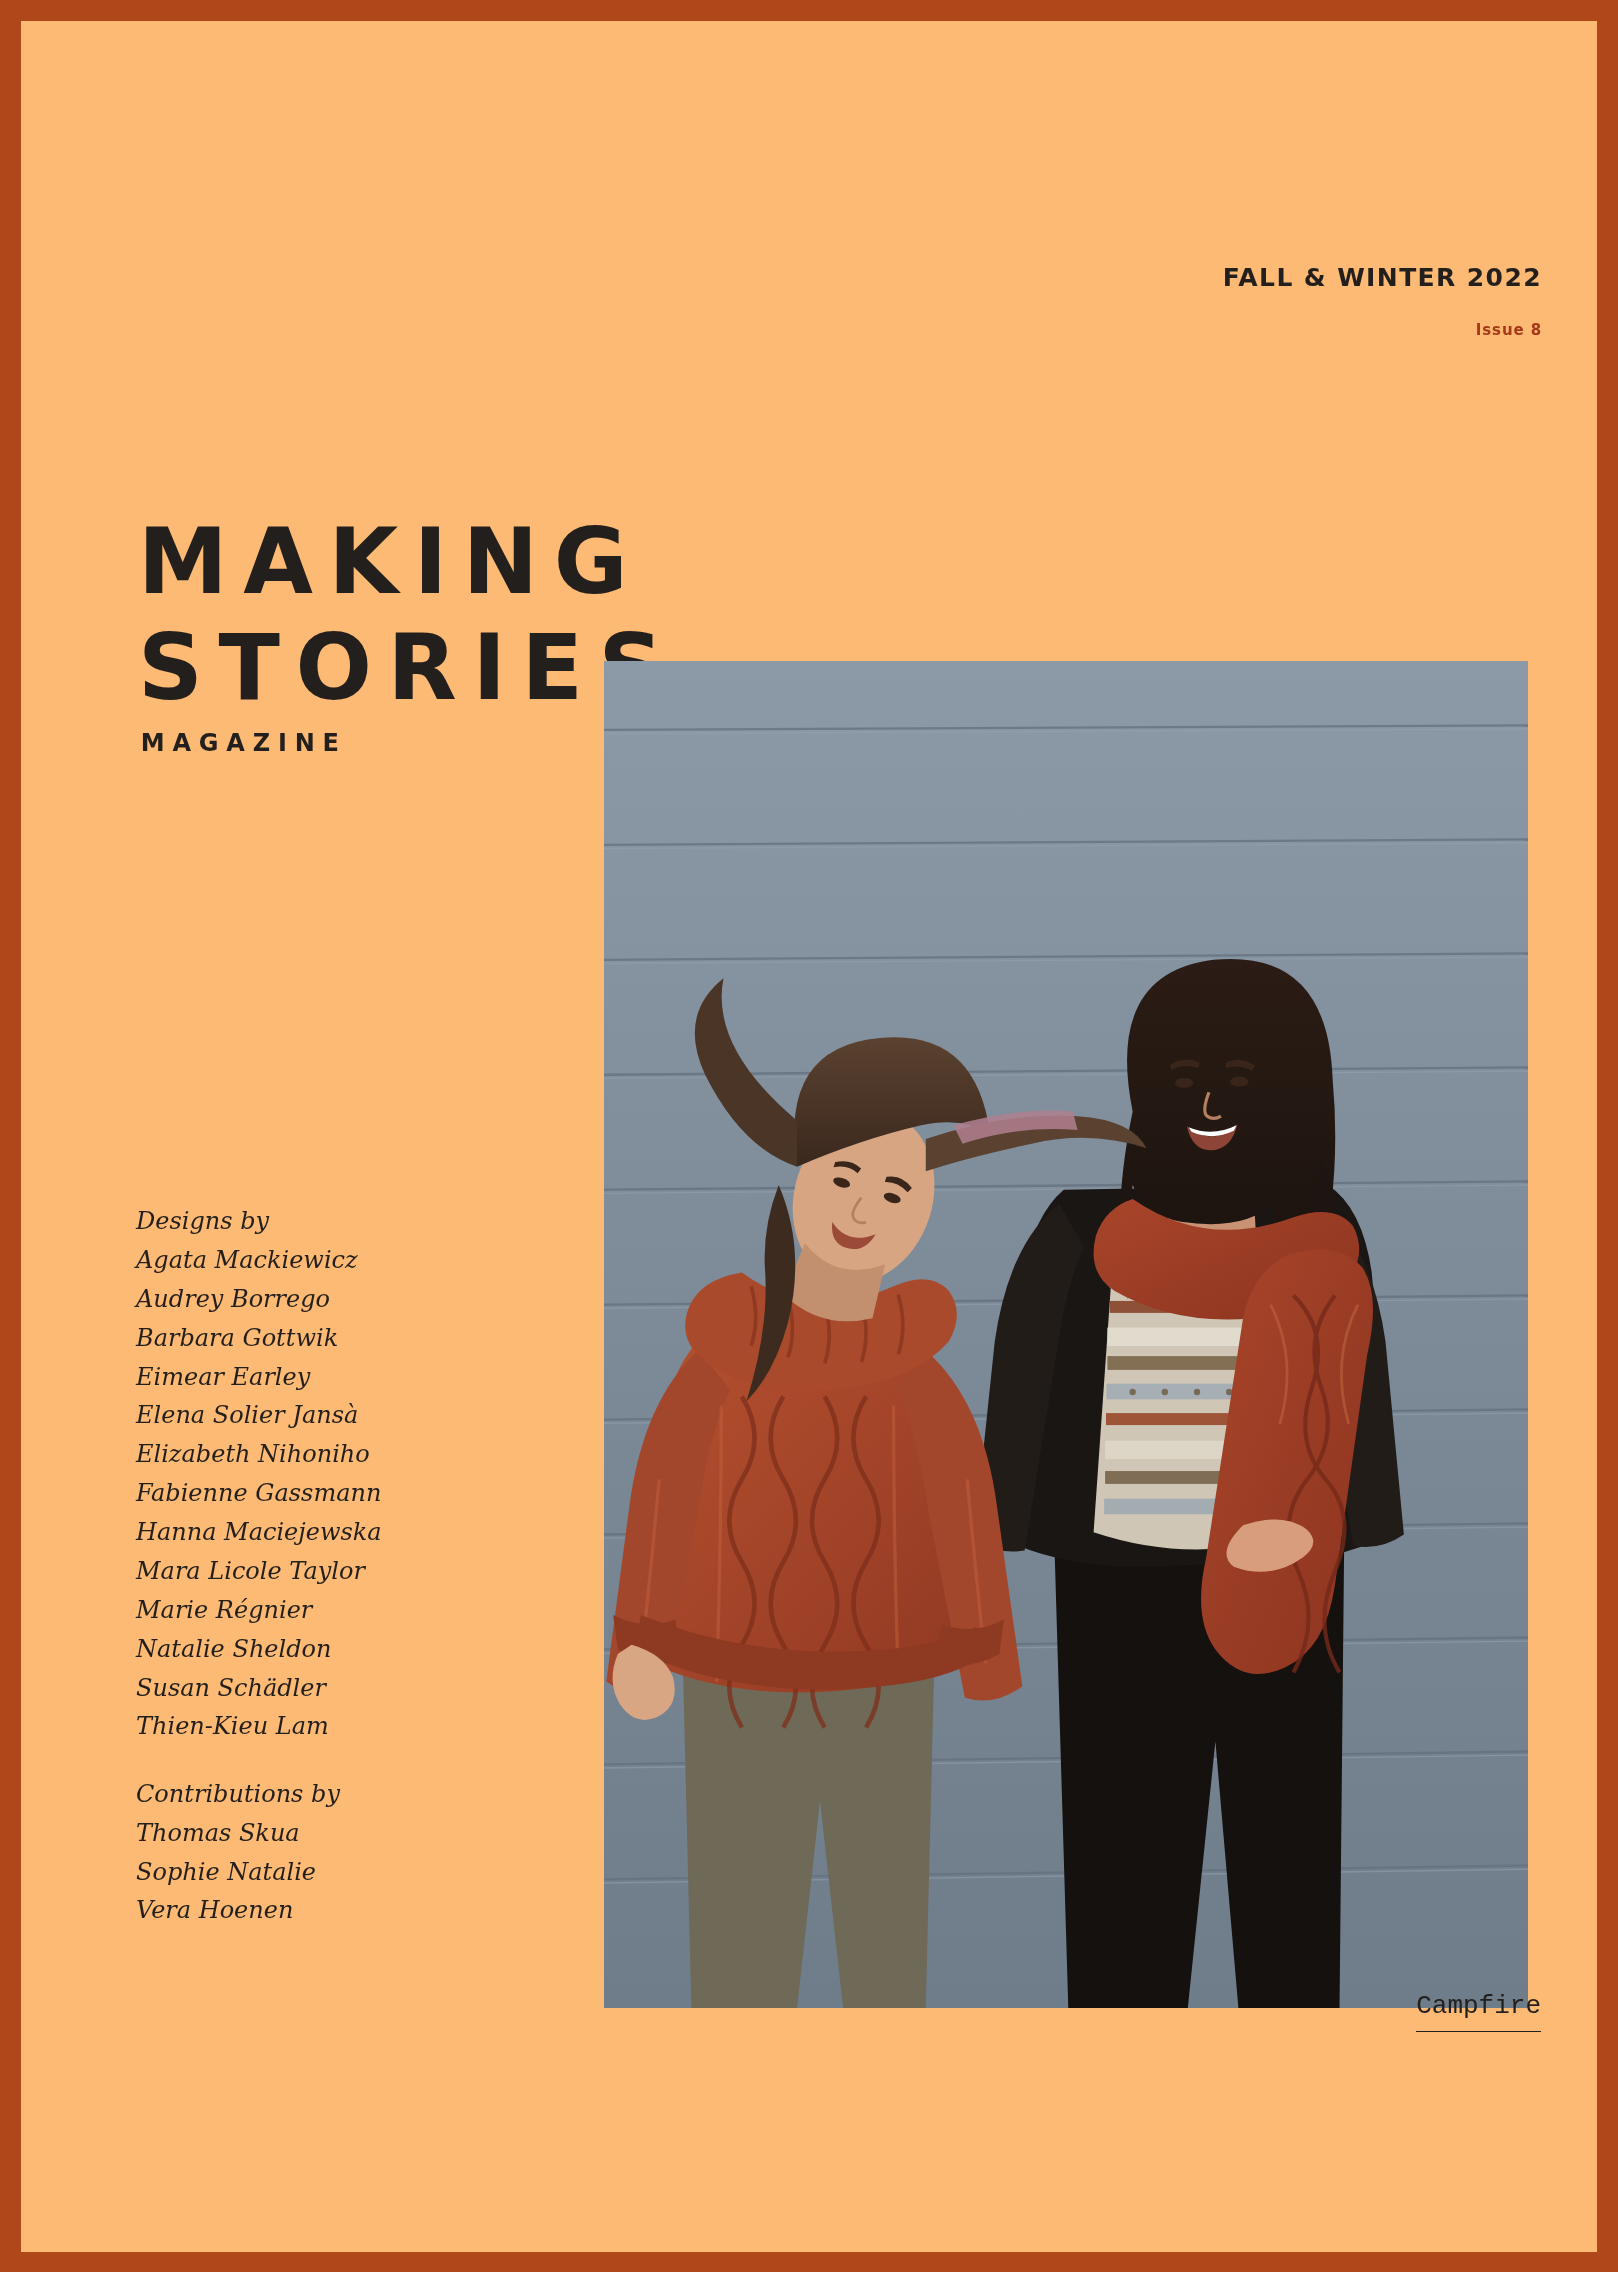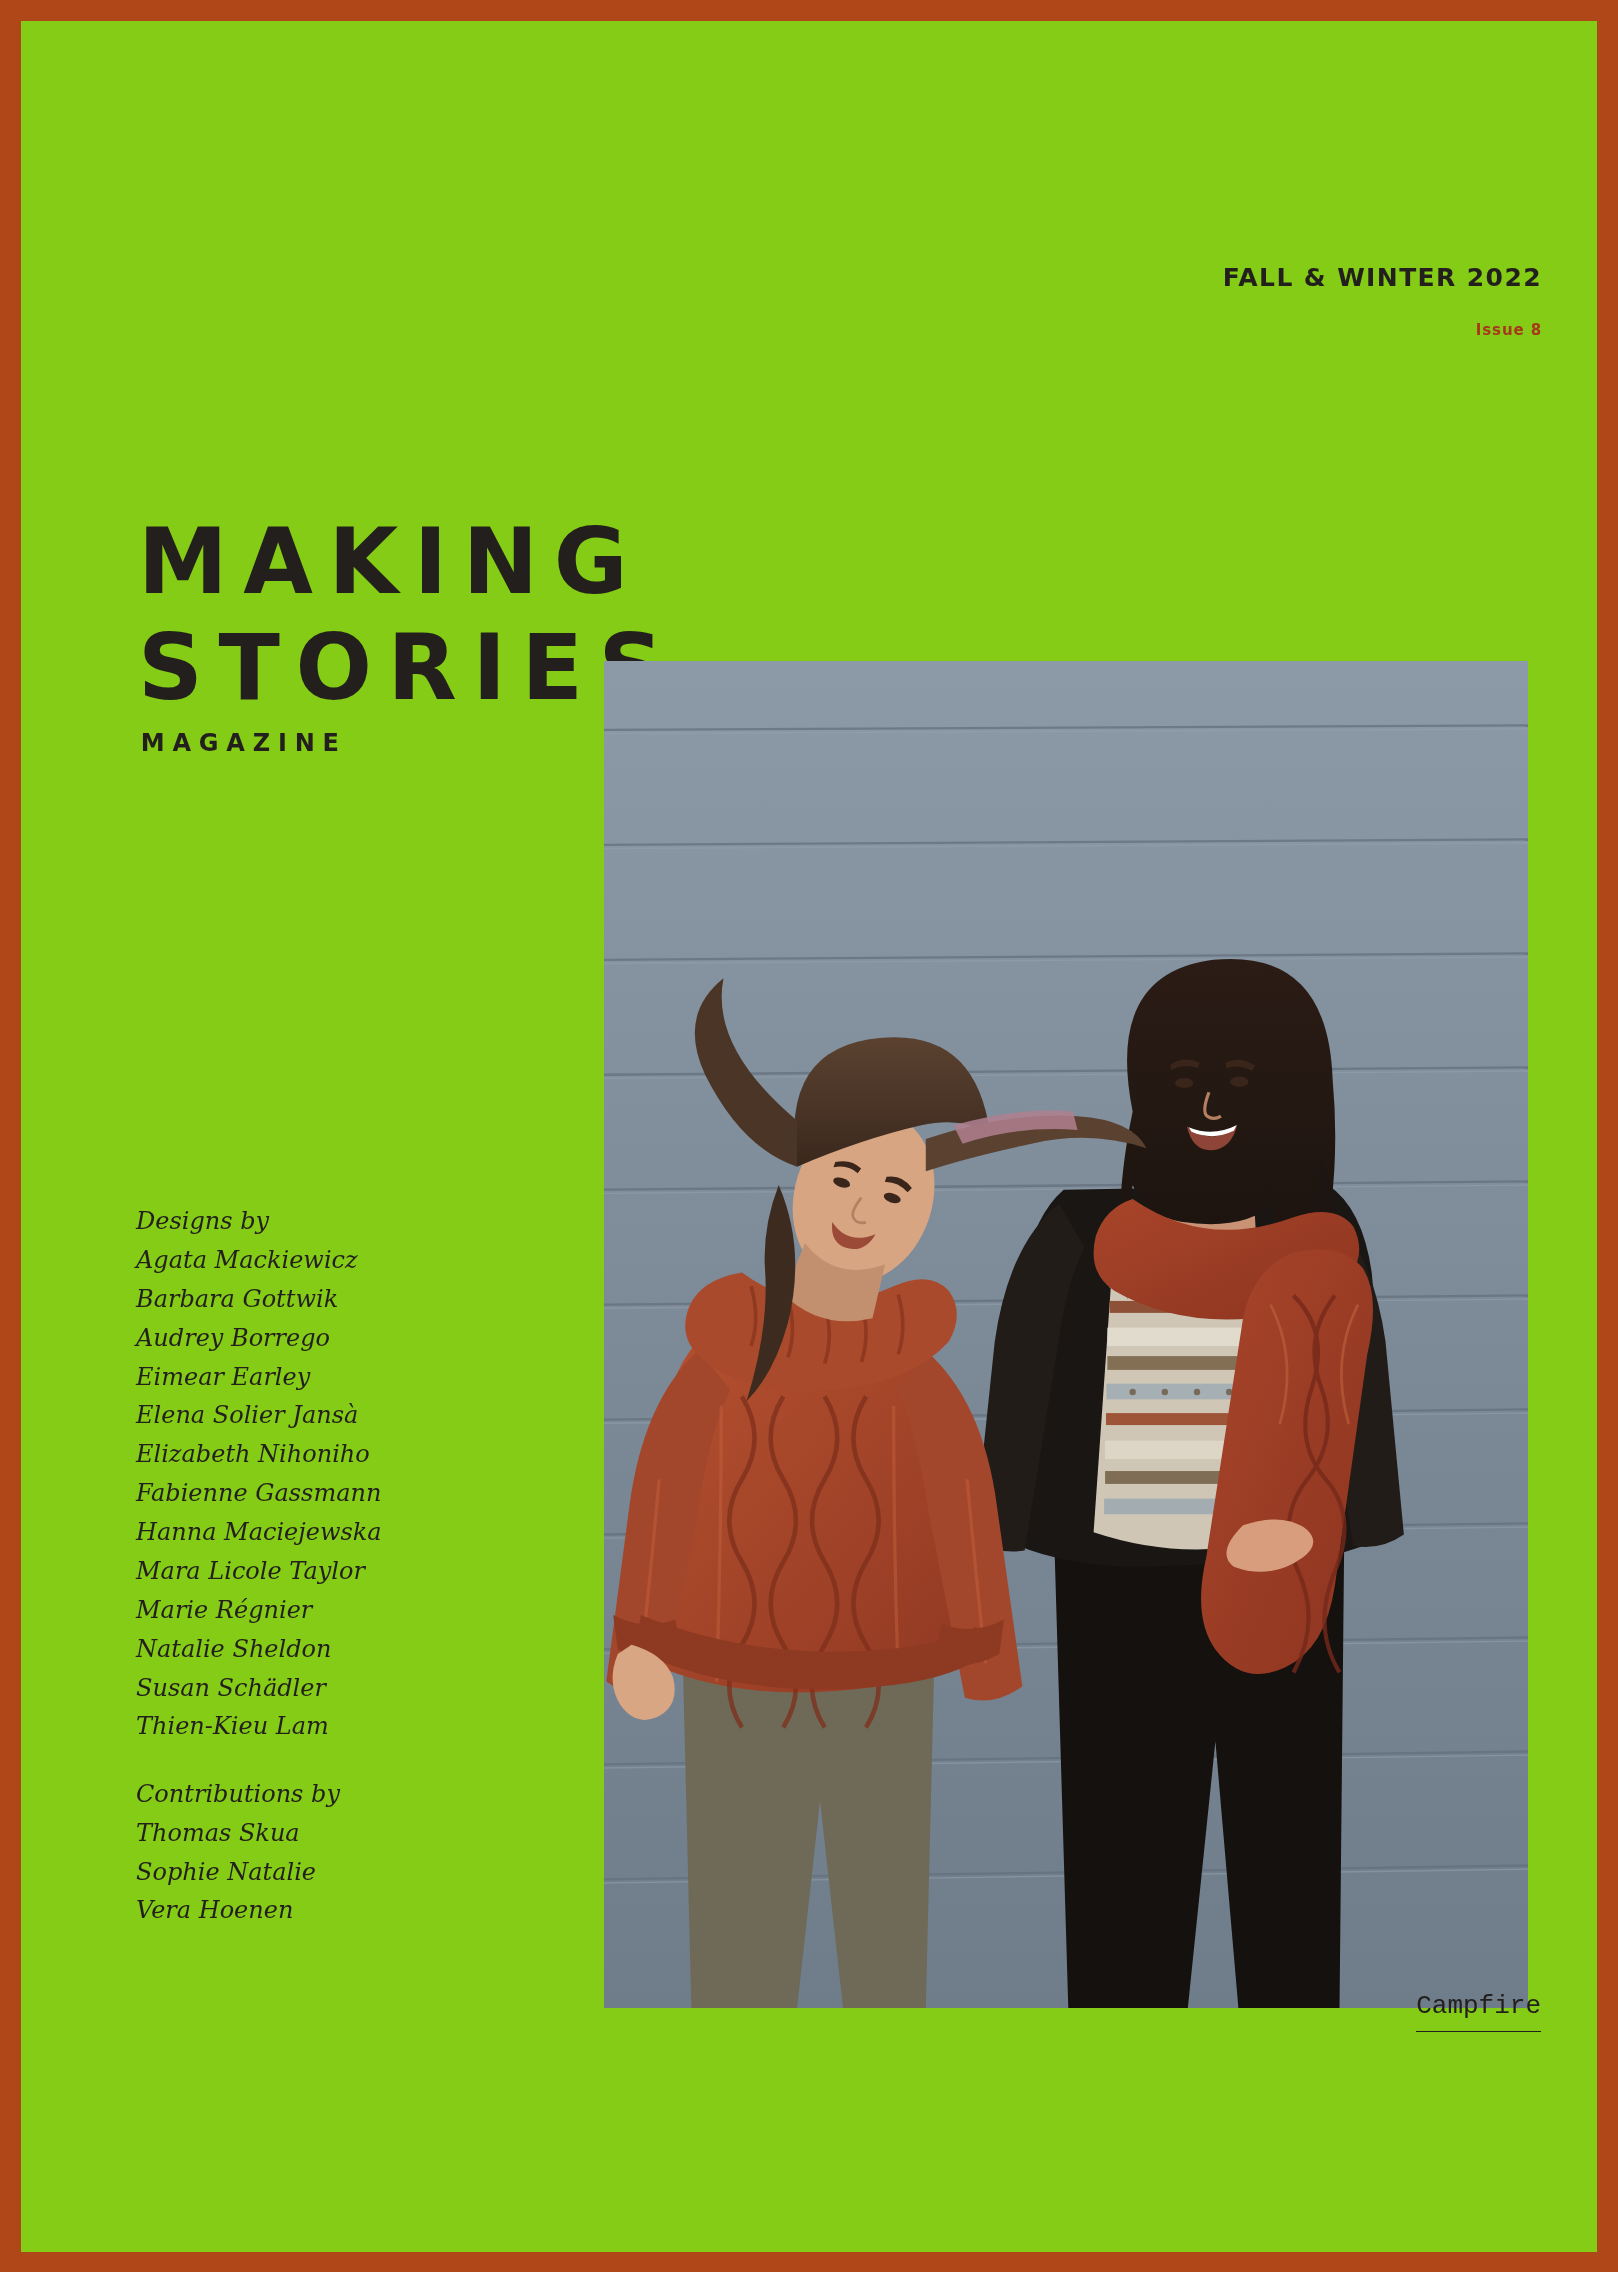--- a/index.html
+++ b/index.html
@@ -16,21 +16,21 @@
     height: 2273px;
     background: #ffffff;
     box-sizing: border-box;
     border: 21px solid #b04718;
     overflow: hidden;
   }
   .inner {
     position: relative;
     width: 100%;
     height: 100%;
-    background: #84cc16;
+    background: #fdba74;
     overflow: hidden;
   }
 
   
   .issue-block {
     position: absolute;
     right: 55px;
     top: 244px;
     text-align: right;
   }
@@ -308,22 +308,22 @@
         <path d="M420 1100 q-120 -40 -200 -200 q-60 -130 40 -210 q-30 150 160 310 z" fill="#4a3526"></path>
         <path d="M700 1040 q180 -60 330 -50 q120 8 150 70 q-120 -40 -250 -10 q-140 30 -230 60 z" fill="#5a4130"></path>
         <path d="M760 1010 q140 -40 260 -30 l10 40 q-130 -10 -250 30 z" fill="#b08090" opacity="0.85"></path>
         <path d="M380 1140 q60 140 20 300 q-30 110 -90 170 q50 -160 40 -290 q-5 -90 30 -180 z" fill="#3e2b1f"></path>
       </svg>
     </div>
 
     <div class="credits">
       <div class="credits-heading">Designs by</div>
       <div class="credits-name">Agata Mackiewicz</div>
+      <div class="credits-name">Audrey Borrego</div>
       <div class="credits-name">Barbara Gottwik</div>
-      <div class="credits-name">Audrey Borrego</div>
       <div class="credits-name">Eimear Earley</div>
       <div class="credits-name">Elena Solier Jansà</div>
       <div class="credits-name">Elizabeth Nihoniho</div>
       <div class="credits-name">Fabienne Gassmann</div>
       <div class="credits-name">Hanna Maciejewska</div>
       <div class="credits-name">Mara Licole Taylor</div>
       <div class="credits-name">Marie Régnier</div>
       <div class="credits-name">Natalie Sheldon</div>
       <div class="credits-name">Susan Schädler</div>
       <div class="credits-name">Thien-Kieu Lam</div>

